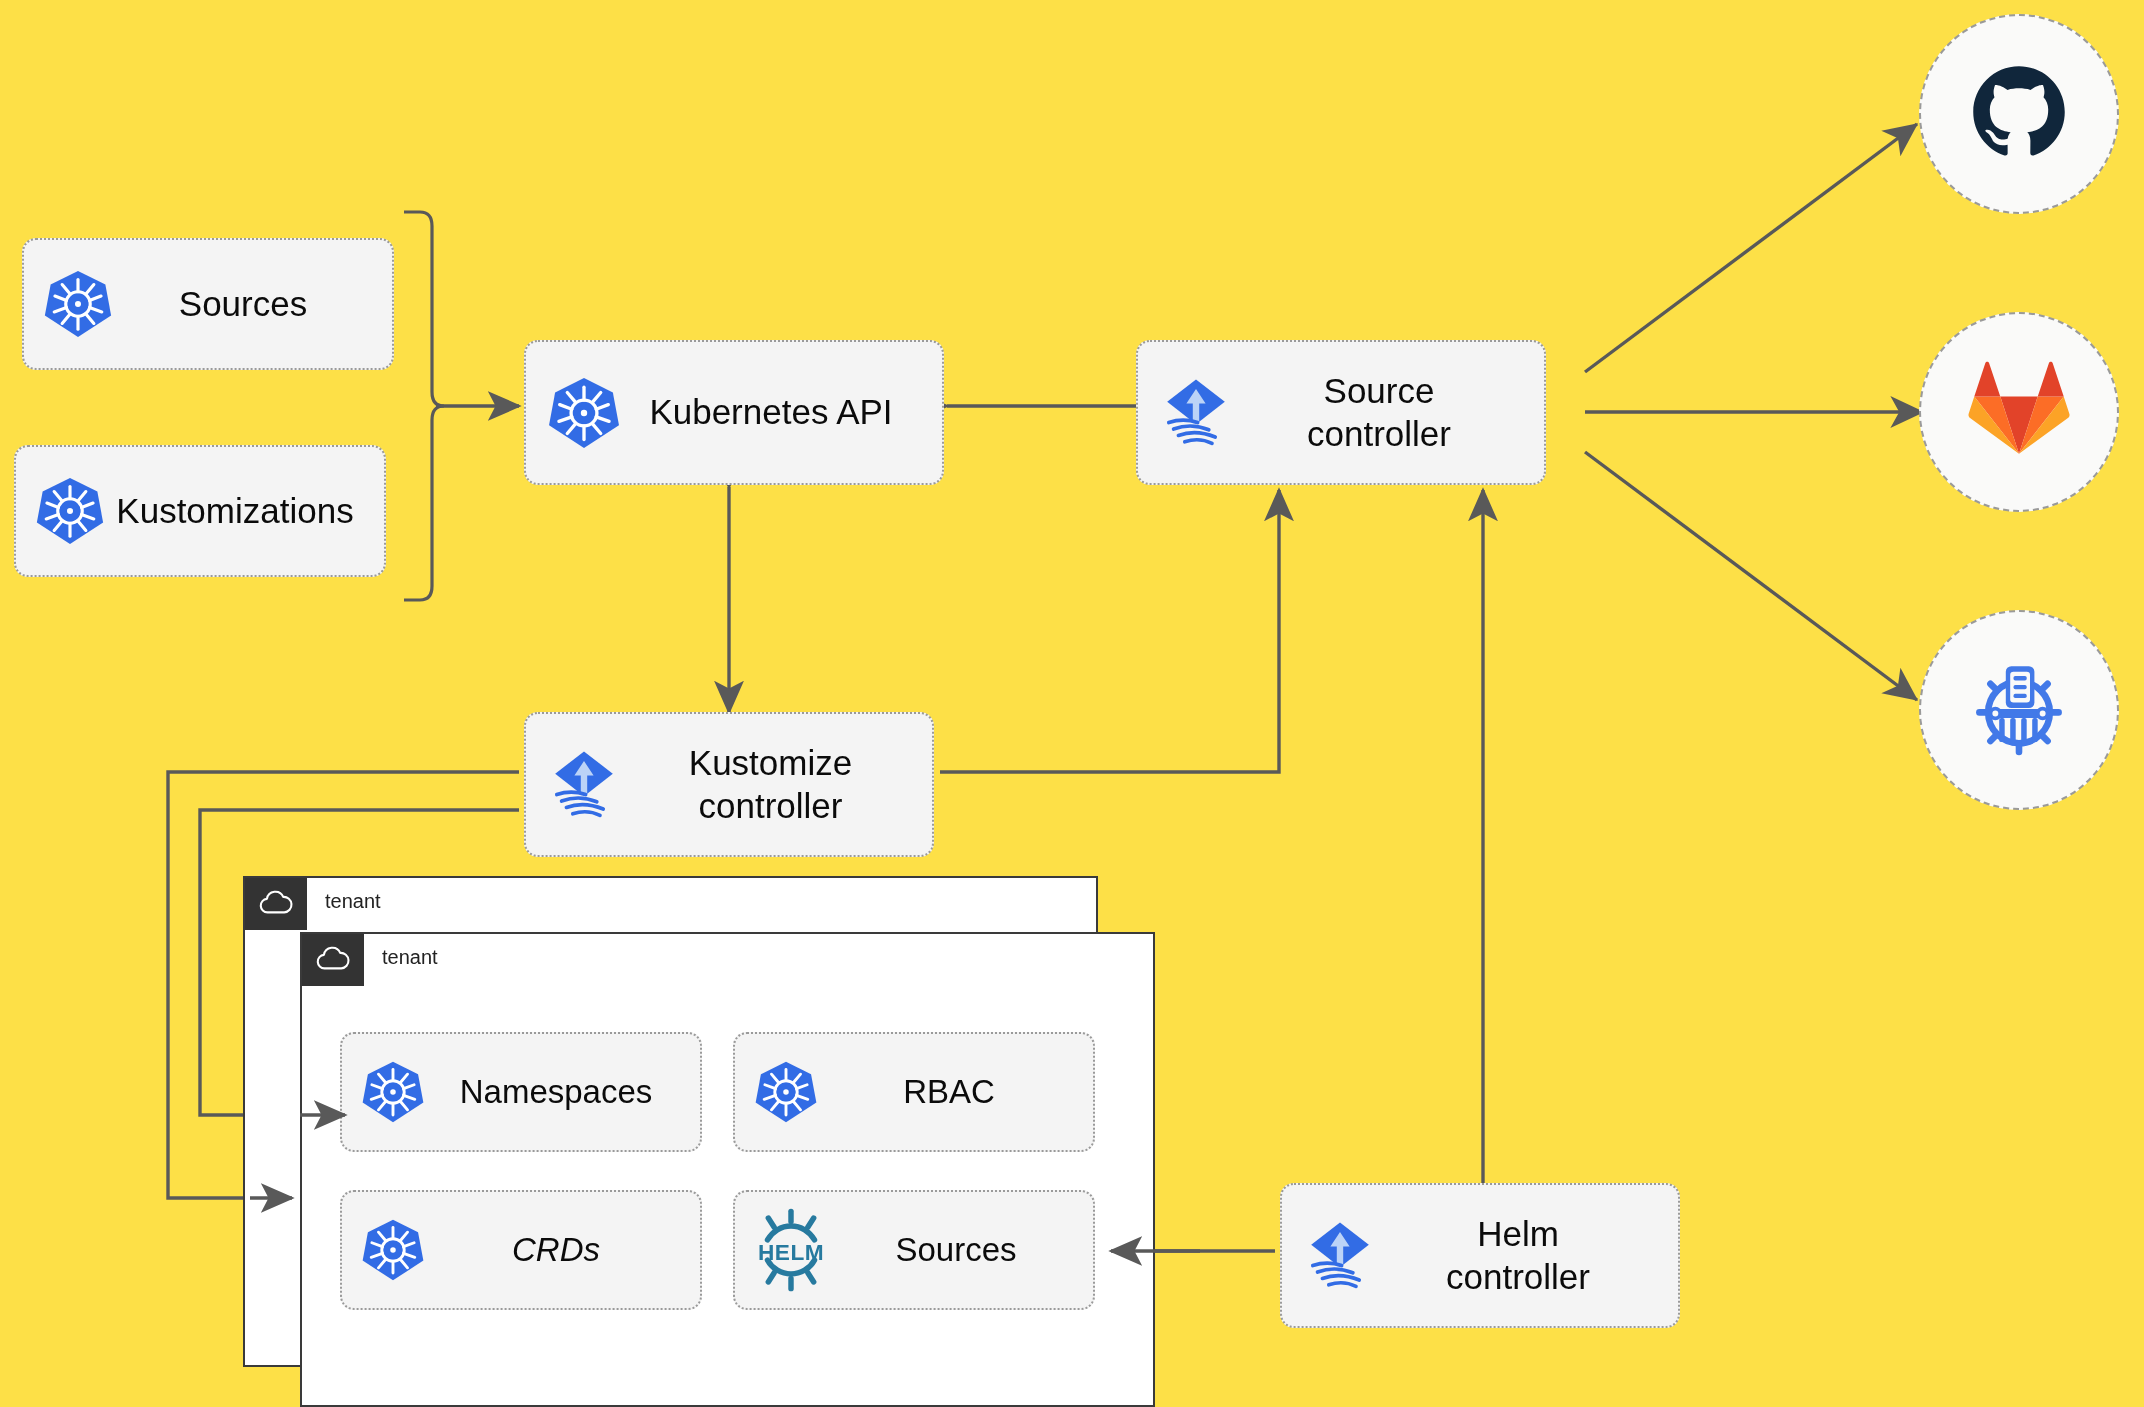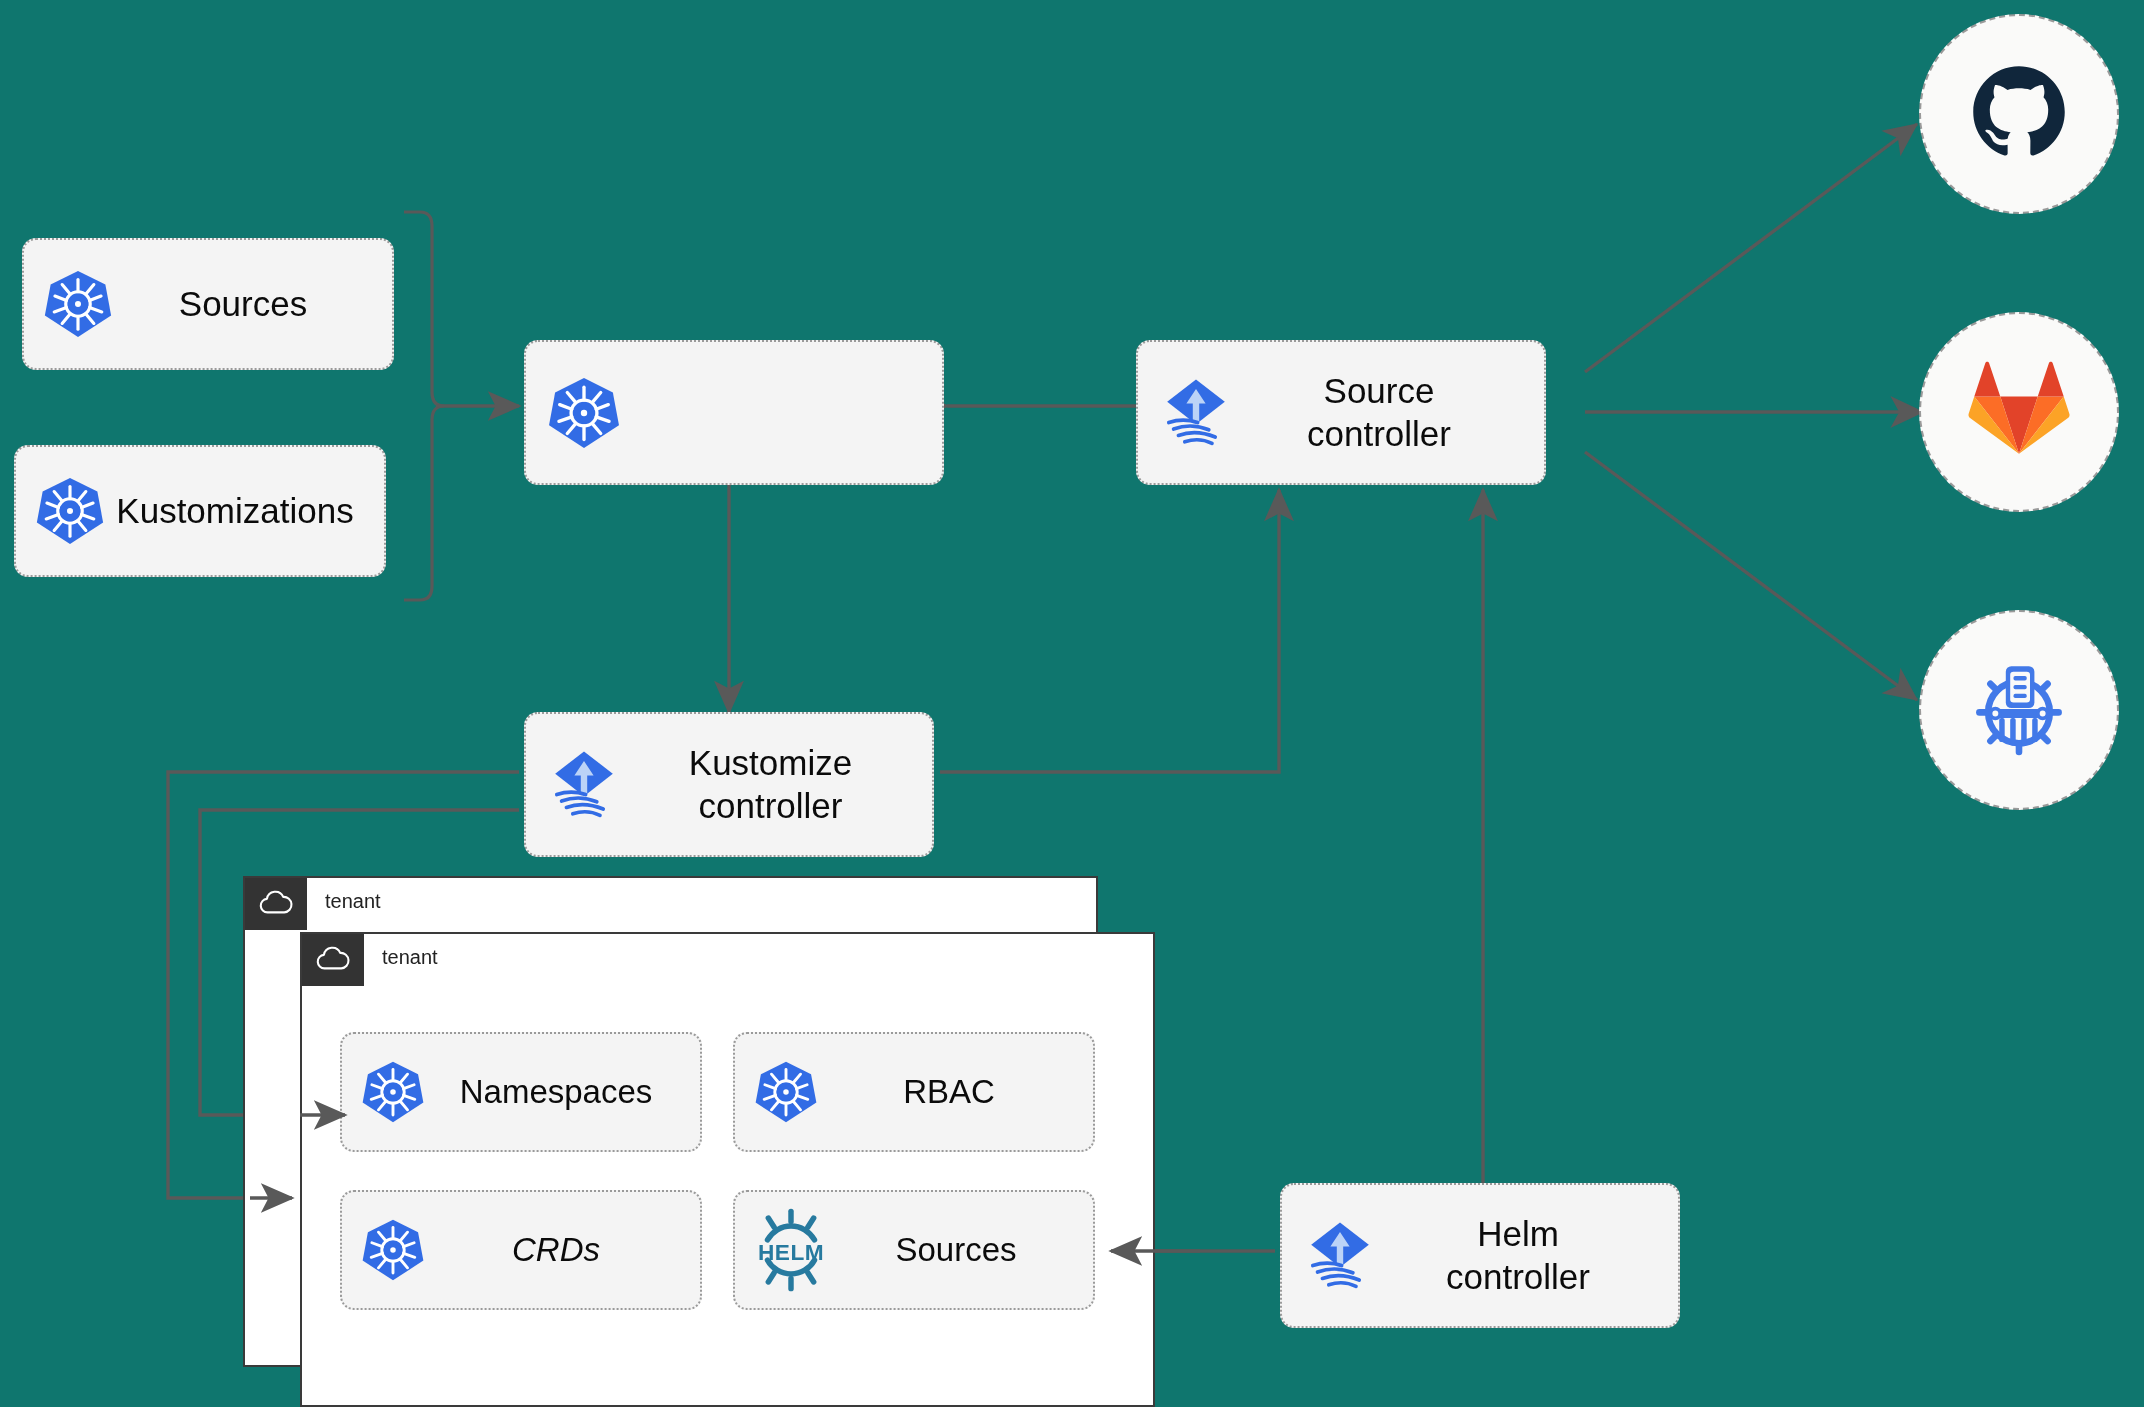--- a/index.html
+++ b/index.html
@@ -4,21 +4,21 @@
 <style>
   html,body{margin:0;padding:0;background:#ffffff;}
   body{
     font-family:"Liberation Sans","DejaVu Sans",sans-serif;
     -webkit-font-smoothing:antialiased;
   }
   #stage{
     position:relative;
     width:2144px;
     height:1407px;
-    background:#0f766e;
+    background:#fde047;
     overflow:hidden;
   }
   
   .node{
     position:absolute;
     box-sizing:border-box;
     background:#f4f4f4;
     border:2.5px dotted #9a9a9a;
     border-radius:14px;
     display:flex;
@@ -190,20 +190,21 @@
             <line x1="66" y1="55" x2="83" y2="61"></line>
           <line x1="82" y1="39" x2="66" y2="45"></line>
             <line x1="34" y1="55" x2="17" y2="61"></line>
           <line x1="28" y1="77" x2="39" y2="64"></line>
             <line x1="61" y1="36" x2="72" y2="23"></line>
           <line x1="72" y1="77" x2="61" y2="64"></line>
             <line x1="39" y1="36" x2="28" y2="23"></line>
         </g>
       </svg>
     </span>
+    <span class="lbl">Kubernetes API</span>
   </div>
 
   <div class="node sz-lg" style="left:1136px;top:340px;width:410px;height:145px;padding:0 22px 0 18px;">
     <span class="ico">
       <svg width="80" height="80" viewBox="0 0 100 100">
         <polygon points="50,8 86,36 50,64 14,36" fill="#326CE5"></polygon>
         <path d="M50,20 L62,38 L54,38 L54,63 L46,63 L46,38 L38,38 Z" fill="#BBD3F7"></path>
         <g stroke="#326CE5" stroke-width="4.6" fill="none" stroke-linecap="round">
           <path d="M16,62 Q34,56 52,62"></path>
           <path d="M22,70 Q44,62 66,71"></path>

